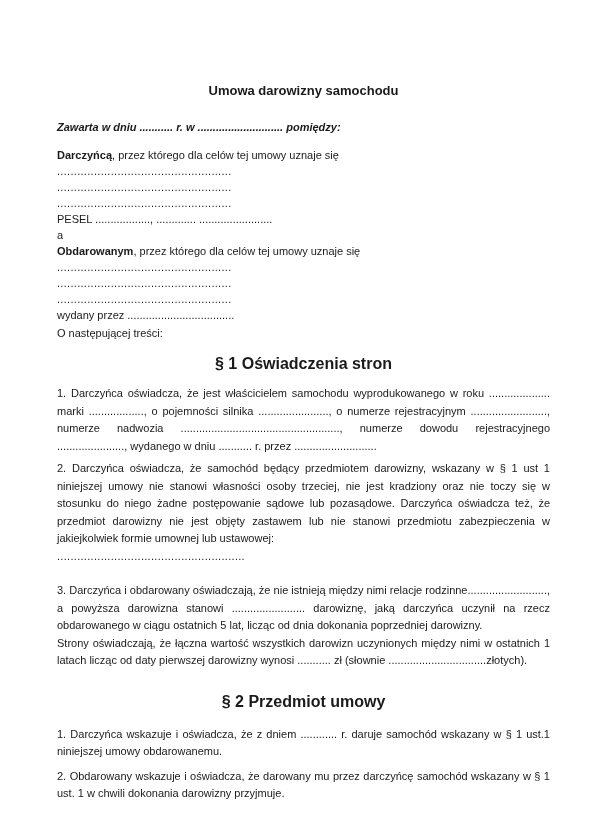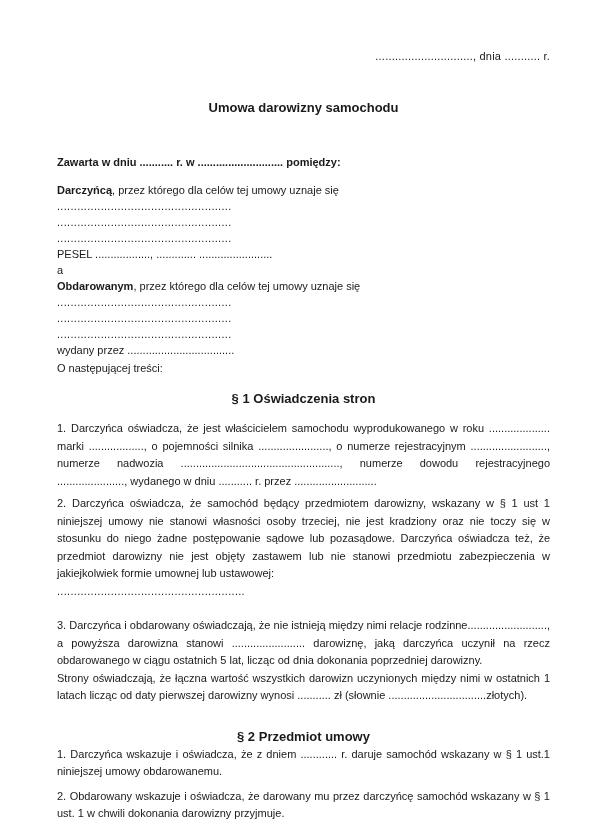--- a/index.html
+++ b/index.html
@@ -22,54 +22,54 @@
     letter-spacing: 0.2px;
   }
   .doc-title {
     margin-top: 34px;
     text-align: center;
     font-size: 13px;
     font-weight: bold;
     line-height: 18px;
   }
   .intro {
-    margin-top: 37px;
+    margin-top: 19px;
     font-weight: bold;
     line-height: 17px;
+    font-style: italic;
   }
   .party-block { margin-top: 11px; }
   .party-block .line { line-height: 16px; }
   .dotted { color: #1a1a1a; letter-spacing: 0.3px; }
   .clause { margin-top: 2px; }
   .clause .line { line-height: 17px; }
   .sec-heading {
     text-align: center;
     font-weight: bold;
-    font-size: 13px;
+    font-size: 16px;
     line-height: 18px;
   }
   .sec1-heading { margin-top: 13px; }
   .sec2-heading { margin-top: 23px; }
   .para {
     text-align: justify;
     line-height: 17.5px;
   }
   .p1 { margin-top: 12px; }
   .p2 { margin-top: 5px; }
   .p3 { margin-top: 17px; }
-  .s2p1 { }
+  .s2p1 { margin-top: 15px; }
   .s2p2 { margin-top: 7px; }
   .plain { text-align: left; }
 </style>
 </head>
 <body>
 
 <div class="page">
 
-  <div class="date-line">.............................., dnia ........... r.</div>
 
   <div class="doc-title">Umowa darowizny samochodu</div>
 
   <div class="intro">Zawarta w dniu ........... r. w ............................ pomiędzy:</div>
 
   <div class="party-block">
     <div class="line"><span class="b">Darczyńcą</span><span>, przez którego dla celów tej umowy uznaje się</span></div>
     <div class="line dotted">....................................................</div>
     <div class="line dotted">....................................................</div>
     <div class="line dotted">....................................................</div>

